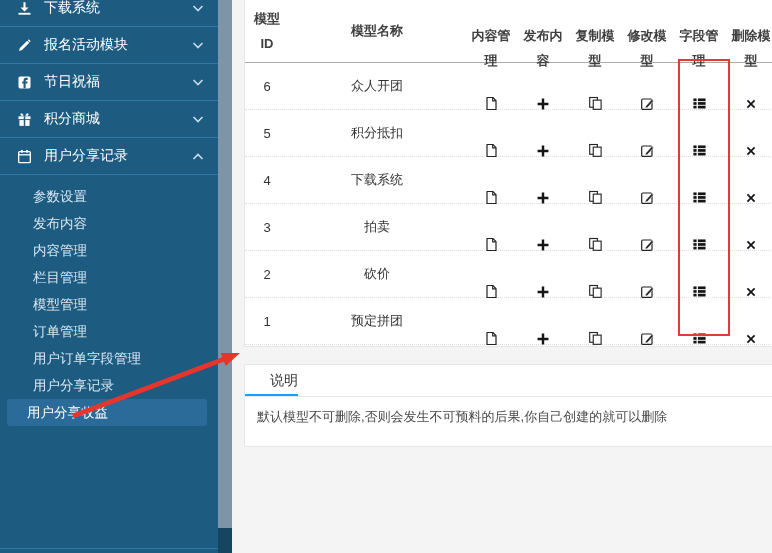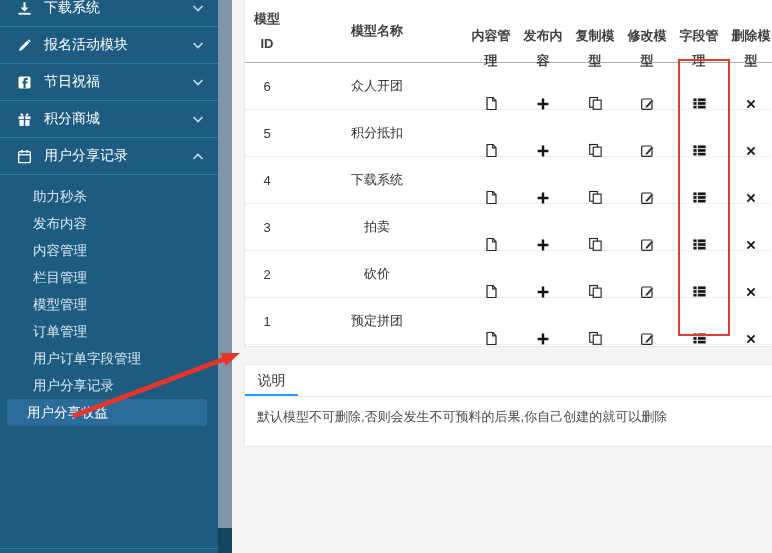--- a/index.html
+++ b/index.html
@@ -34,21 +34,21 @@
     font-weight:bold;color:#3f3f3f;font-size:13px;box-sizing:border-box;}
   .th span{line-height:25px;white-space:nowrap;}
   .trow{display:flex;height:46px;border-bottom:1px dotted #dfdfdf;}
   .td{display:flex;align-items:center;justify-content:center;font-size:13px;color:#333;box-sizing:border-box;}
   .c0{width:44px;} .c1{width:176px;} .ca{width:52px;margin-top:35px;}
   .icon-btn{background:none;border:none;padding:0;margin:0;cursor:pointer;height:16px;display:flex;align-items:center;}
 
   
   .note-panel{left:12px;top:364px;width:536px;height:83px;}
   .note-head{height:31px;border-bottom:1px solid #e6e6e6;display:flex;}
-  .note-tab{width:53px;height:31px;line-height:31px;text-align:center;font-size:14px;color:#333;
+  .note-tab{width:53px;height:31px;line-height:31px;text-align:right;font-size:14px;color:#333;
     box-sizing:border-box;border-bottom:2px solid #1e9fff;cursor:pointer;}
   .note-body{padding:11px 12px;font-size:13px;color:#4a4a4a;line-height:18px;}
 
   
   .red-rect{position:absolute;left:678px;top:59px;width:52px;height:277px;
     border:2px solid #e23b33;box-sizing:border-box;z-index:40;pointer-events:none;}
   .arrow-layer{position:absolute;left:0;top:0;width:772px;height:553px;z-index:50;pointer-events:none;}
 </style>
 </head>
 <body>
@@ -199,21 +199,21 @@
         <span class="nav-label">用户分享记录</span>
         <span class="chev">
             <svg width="12" height="9">
               <use href="#chev-up"></use>
             </svg>
           </span>
       </div>
     </div>
 
     <div class="submenu">
-      <div class="sub-item">助力秒杀</div>
+      <div class="sub-item">参数设置</div>
       <div class="sub-item">发布内容</div>
       <div class="sub-item">内容管理</div>
       <div class="sub-item">栏目管理</div>
       <div class="sub-item">模型管理</div>
       <div class="sub-item">订单管理</div>
       <div class="sub-item">用户订单字段管理</div>
       <div class="sub-item">用户分享记录</div>
       <div class="sub-item selected">用户分享收益</div>
     </div>
     <div class="sidebar-divider"></div>

